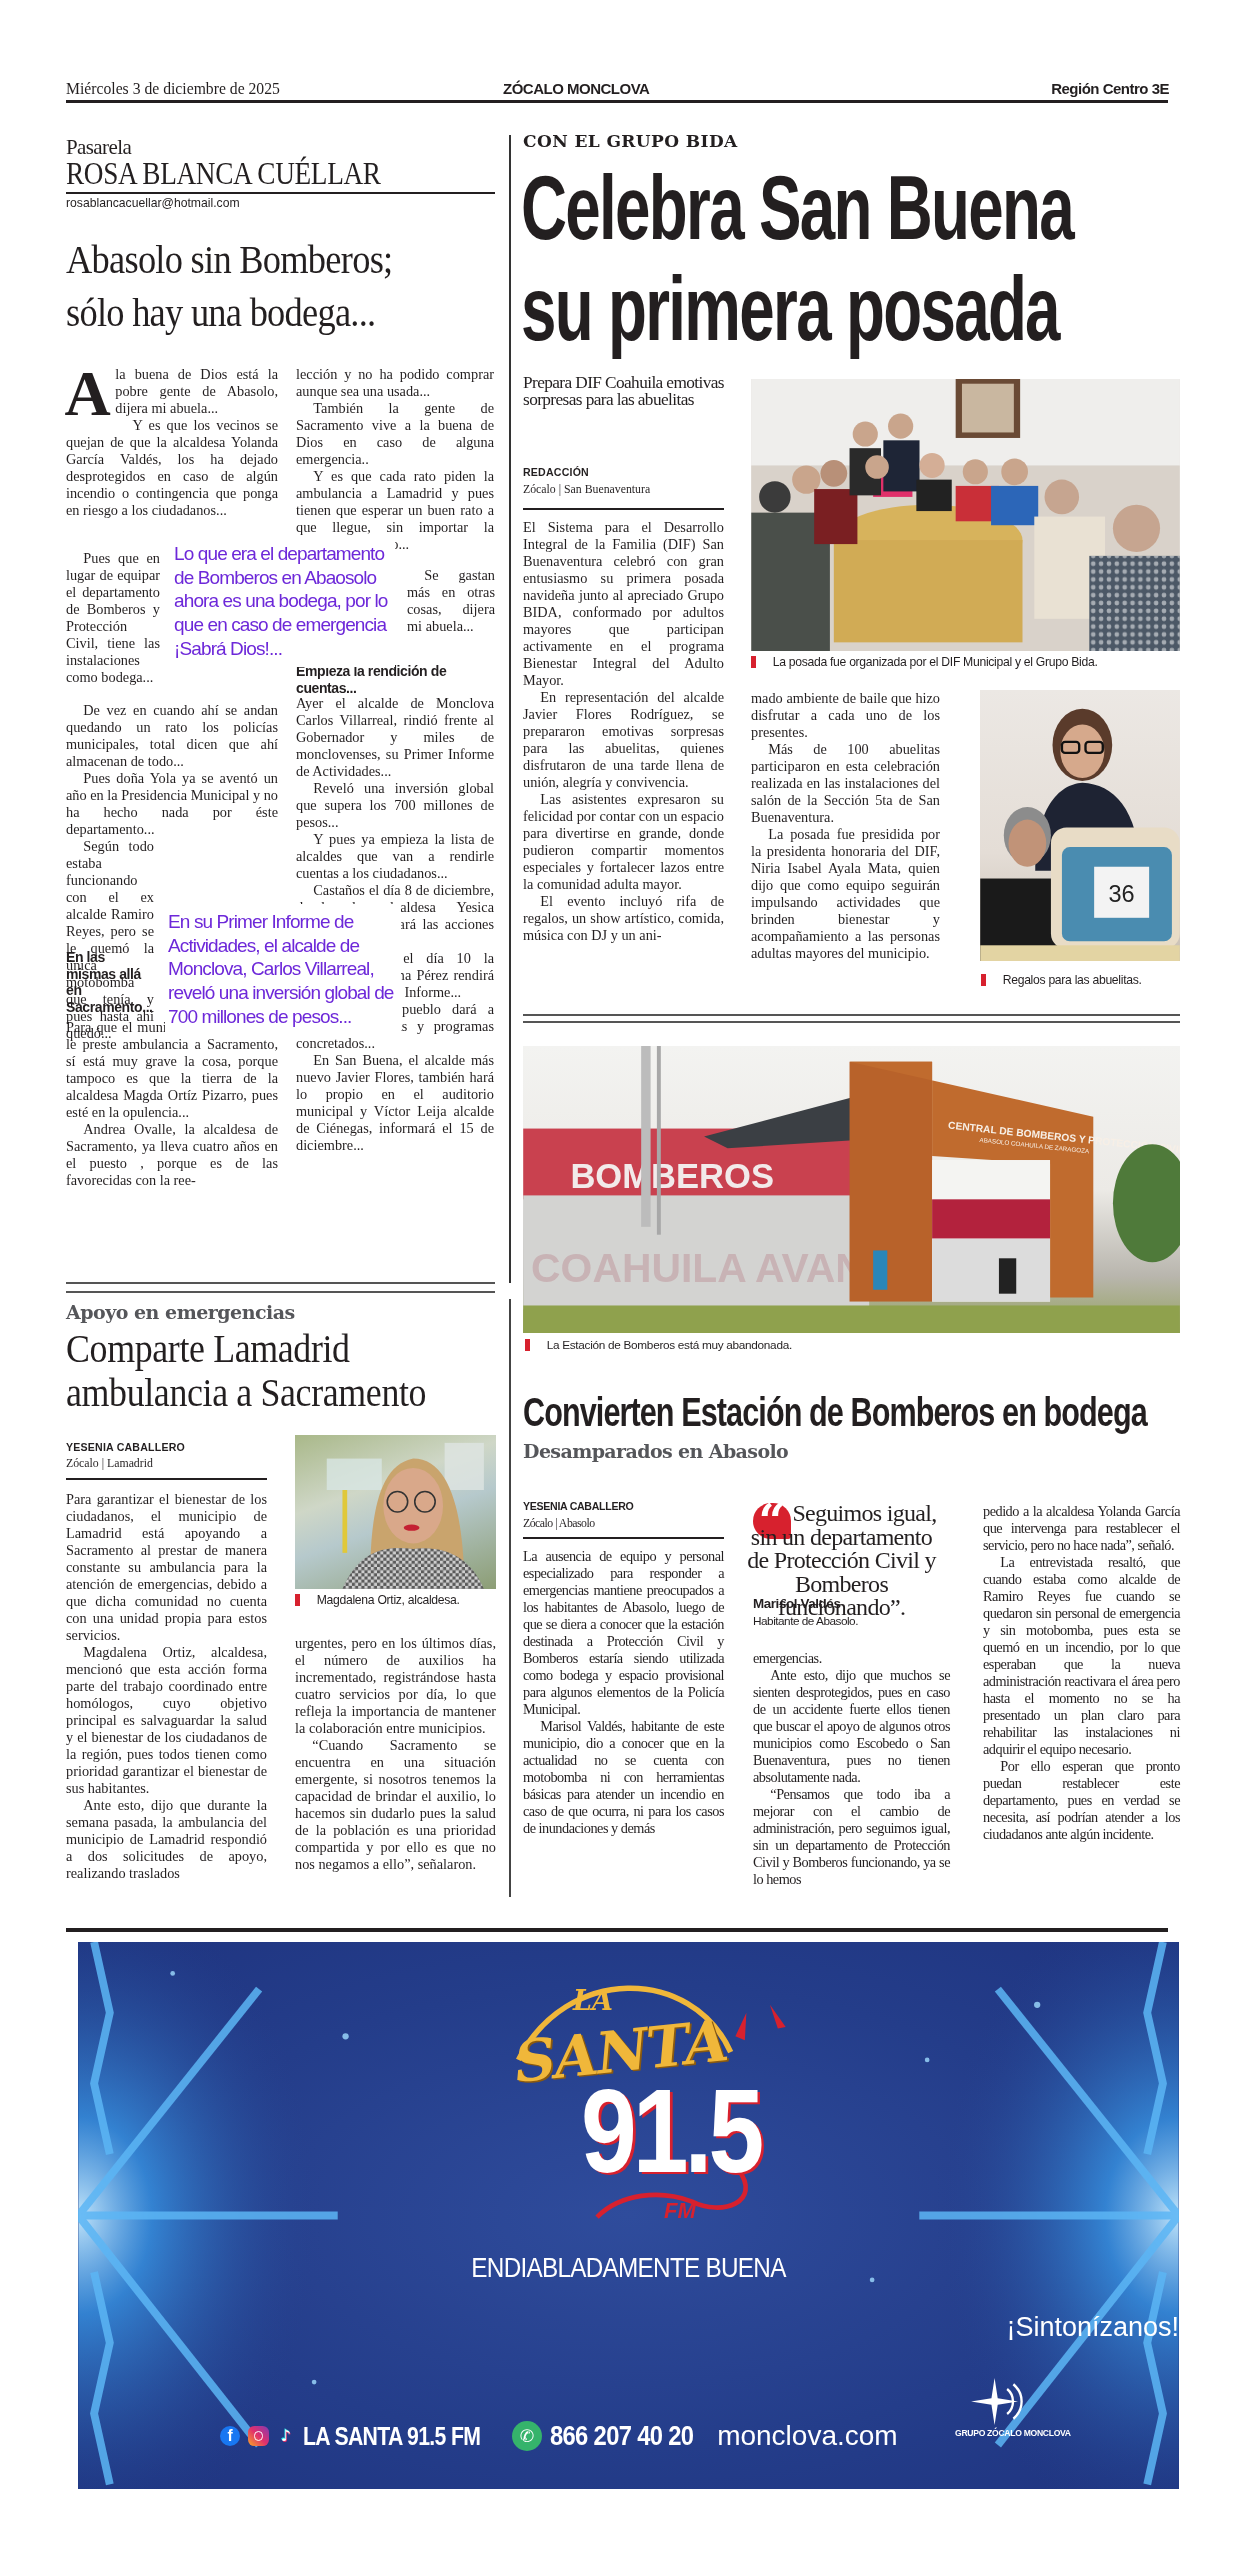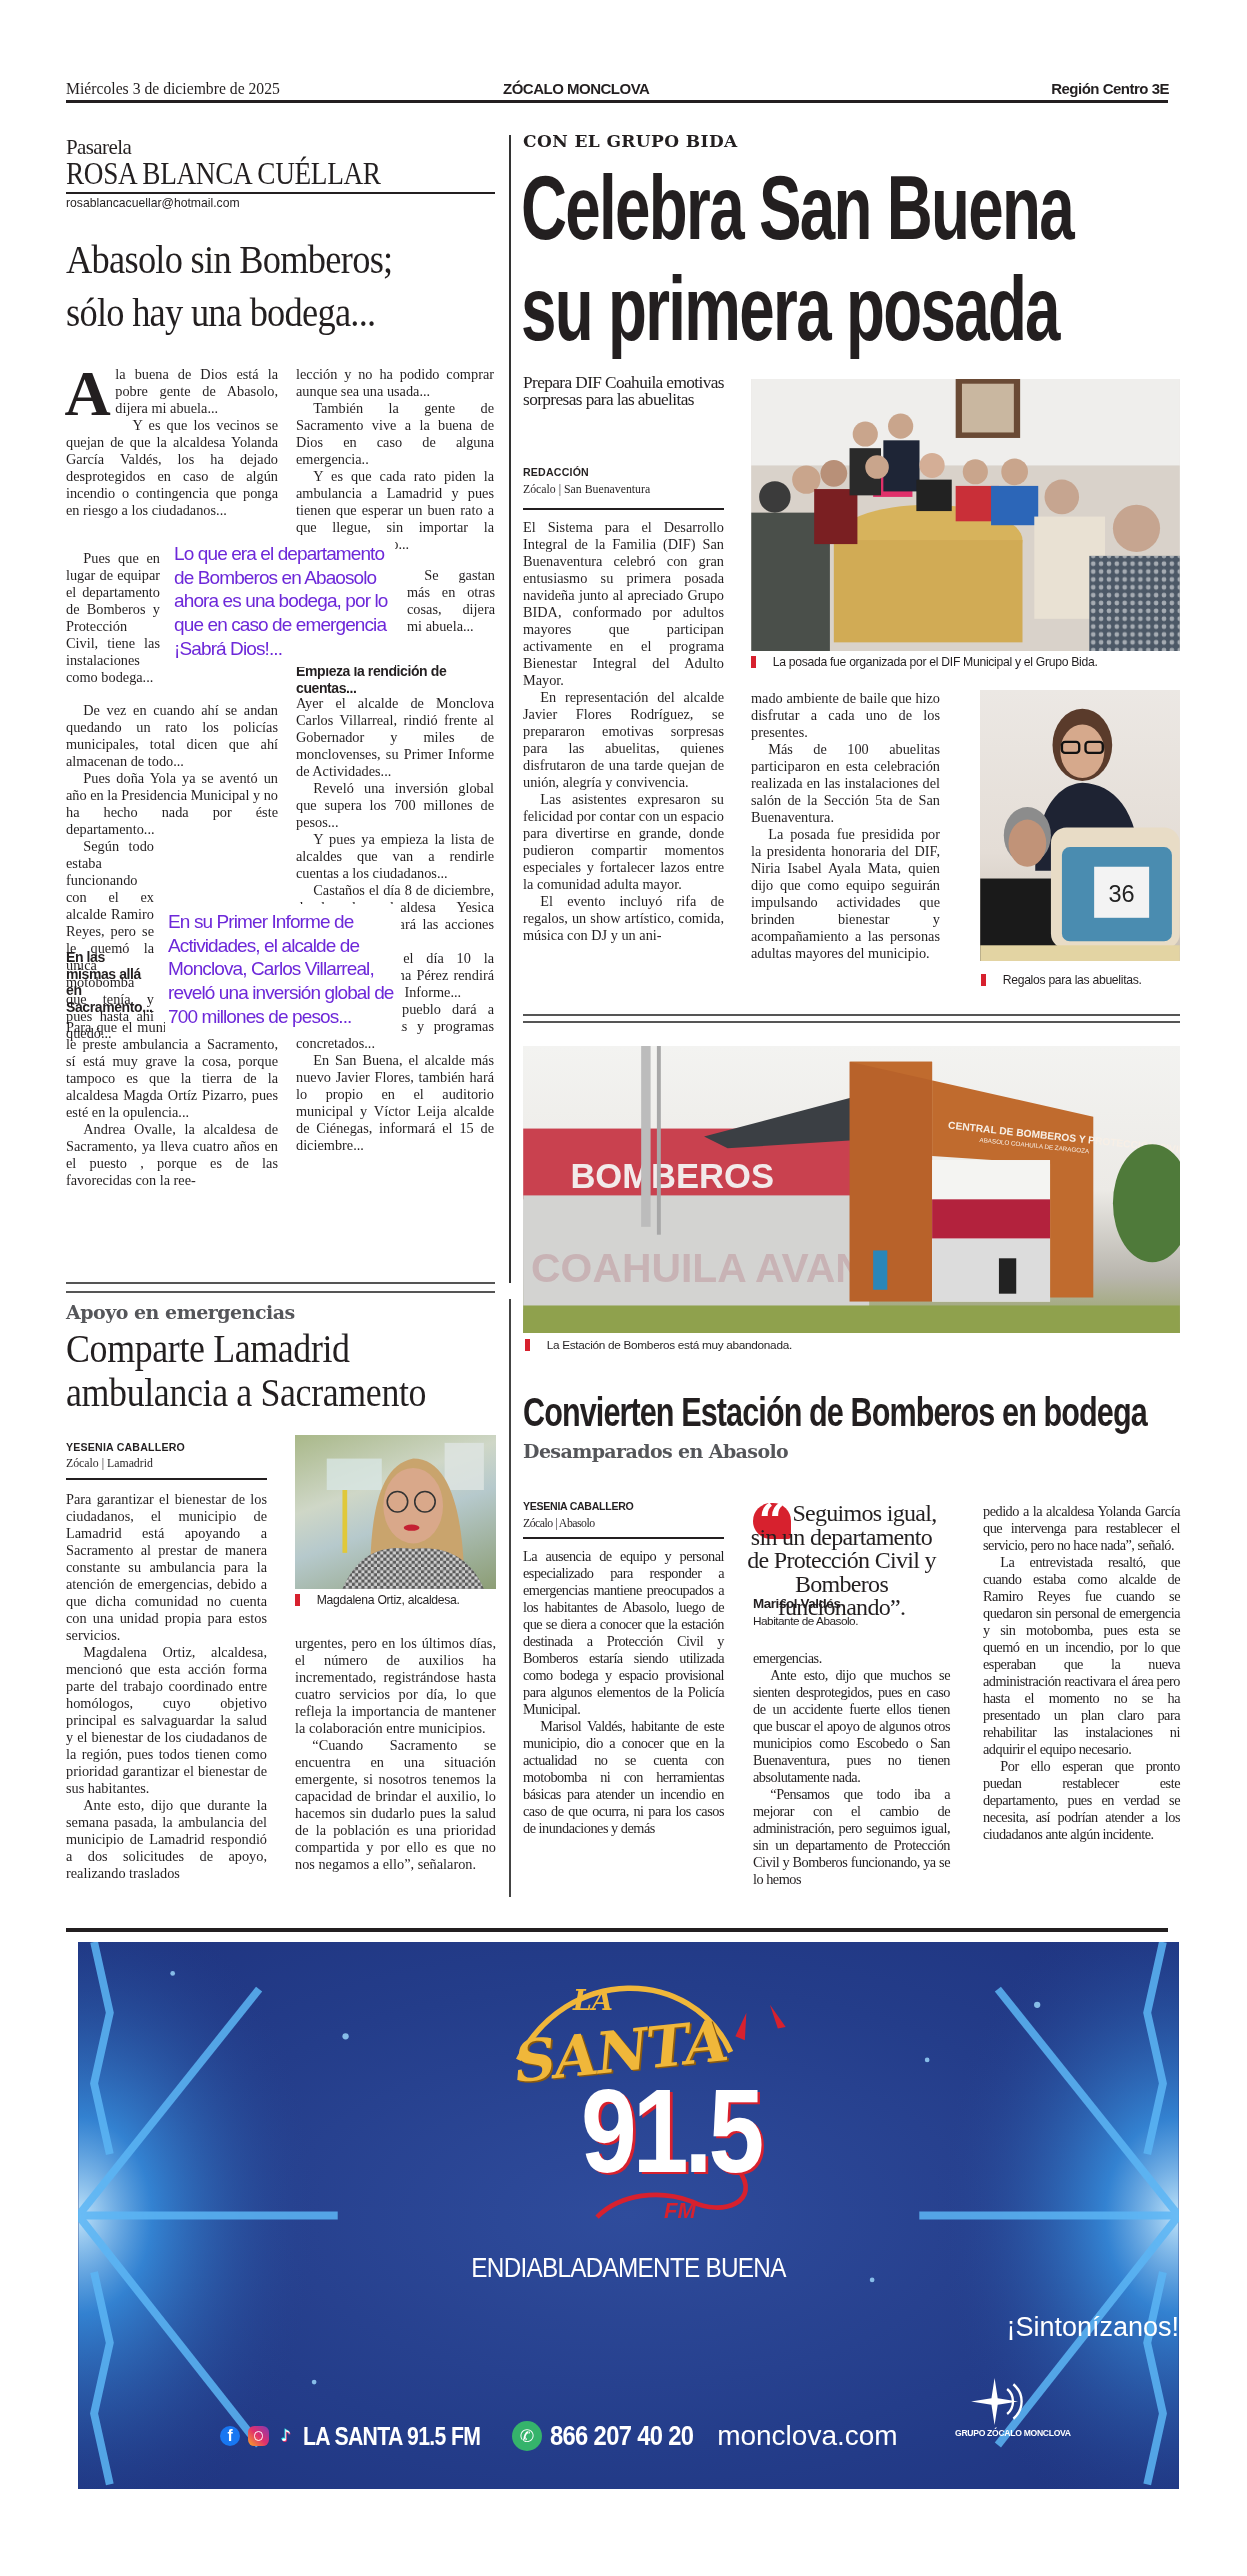--- a/index.html
+++ b/index.html
@@ -156,21 +156,21 @@
   <div>su primera posada</div>
 </div>
 
 <div class="abs serif" style="left:523px; top:374px; width:204px; font-size:17.3px; line-height:17.3px; letter-spacing:-0.6px;">Prepara DIF Coahuila emotivas sorpresas para las abuelitas</div>
 <div class="abs byline-name" style="left:523px; top:466px;">REDACCIÓN</div>
 <div class="abs byline-loc" style="left:523px; top:482px;">Zócalo | San Buenaventura</div>
 <div class="abs byline-rule" style="left:523px; top:508px; width:201px;"></div>
 
 <div class="abs body-text" style="left:523px; top:519px; width:201px;">
   <p class="noindent">El Sistema para el Desarrollo Integral de la Familia (DIF) San Buenaventura celebró con gran entusiasmo su primera posada navideña junto al apreciado Grupo BIDA, conformado por adultos mayores que participan activamente en el programa Bienestar Integral del Adulto Mayor.</p>
-  <p>En representación del alcalde Javier Flores Rodríguez, se prepararon emotivas sorpresas para las abuelitas, quienes disfrutaron de una tarde quejan de unión, alegría y convivencia.</p>
+  <p>En representación del alcalde Javier Flores Rodríguez, se prepararon emotivas sorpresas para las abuelitas, quienes disfrutaron de una tarde llena de unión, alegría y convivencia.</p>
   <p>Las asistentes expresaron su felicidad por contar con un espacio para divertirse en grande, donde pudieron compartir momentos especiales y fortalecer lazos entre la comunidad adulta mayor.</p>
   <p>El evento incluyó rifa de regalos, un show artístico, comida, música con DJ y un ani-</p>
 </div>
 
 <div class="abs photo" style="left:751px; top:379px; width:429px; height:272px; background:#ebe9e6;">
   <svg width="429" height="272" viewBox="0 0 545 346">
     <rect width="545" height="110" fill="#efeeec"></rect>
     <rect x="260" y="0" width="82" height="75" fill="#6a4a35"></rect>
     <rect x="268" y="6" width="66" height="62" fill="#c9b7a0"></rect>
     <rect x="0" y="110" width="545" height="236" fill="#d9d2ca"></rect>

